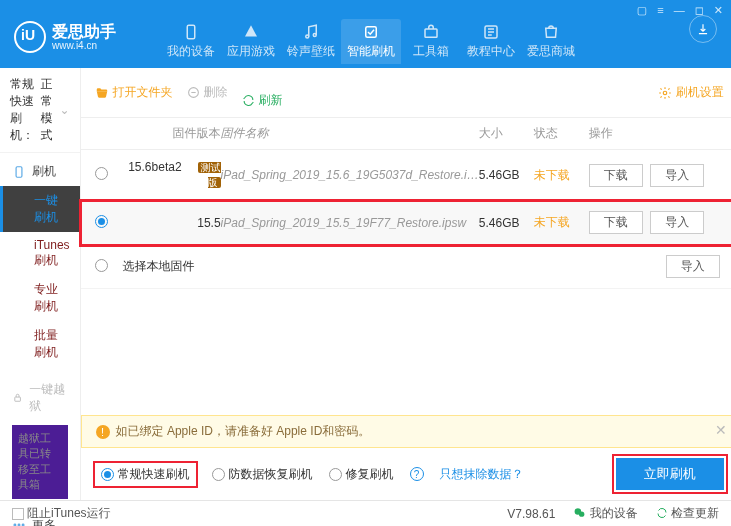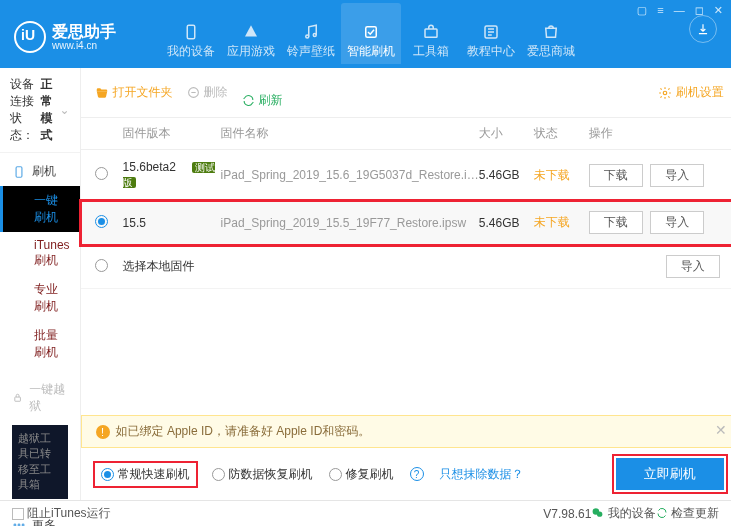--- a/index.html
+++ b/index.html
@@ -10,85 +10,85 @@
 .brand { display:flex; align-items:center; padding: 6px 10px 0 14px; }
 .brand-logo { width:32px; height:32px; border:2px solid #fff; border-radius:50%; position:relative; margin-right:6px; }
 .brand-logo::before { content:"iU"; color:#fff; font-weight:bold; font-size:14px; position:absolute; top:4px; left:5px; }
 .brand-text { color:#fff; }
 .brand-title { font-size:16px; font-weight:bold; line-height:1.1; }
 .brand-sub { font-size:10px; opacity:.9; }
 .win-ctrls { position:absolute; top:4px; right:8px; display:flex; gap:10px; }
 .win-ctrls span { color:#cfe9fb; font-size:11px; cursor:pointer; }
 .navbar { display:flex; align-items:flex-end; padding-bottom:4px; margin-left:35px; flex:1; }
 .nav-item { width:60px; text-align:center; color:#cfe6f8; font-size:12px; cursor:pointer; padding-bottom:4px;}
-.nav-item.active { color:#fff; background:rgba(255,255,255,.14); border-radius:3px 3px 0 0; padding-top:20px;}
+.nav-item.active { color:#fff; background:rgba(255,255,255,.14); border-radius:3px 3px 0 0; padding-top:4px;}
 .nav-icon { display:block; margin:0 auto 2px; height:18px; color:currentColor; }
 .nav-spacer{flex:1;}
 .nav-dl { width:28px;height:28px;border:1px solid rgba(255,255,255,.4);border-radius:50%;color:#fff;display:flex;align-items:center;justify-content:center;margin:0 14px 6px 0;align-self:center;}
 
 
 .main { display:flex; height: calc(526px - 68px - 26px); }
 
 
 .sidebar { width:152px; border-right:1px solid #eee; display:flex; flex-direction:column; font-size:12px;}
 .conn-bar { padding:8px 10px; font-size:12px; display:flex;align-items:center;gap:4px; border-bottom:1px solid #f2f2f2;}
-.conn-bar b{font-weight:bold;}
+.conn-bar b{font-weight:normal;}
 .side-group { padding:4px 0; }
 .side-head { padding:6px 12px; color:#444; display:flex;align-items:center;gap:6px; cursor:pointer;}
 .side-head svg{color:#5aa9e6;}
 .side-item { padding:6px 10px 6px 34px; color:#7f1d1d; cursor:pointer;}
-.side-item.active { background:#000000; color:#1b8fe6; border-left:3px solid #1b8fe6; padding-left:31px;}
-.side-note { margin:4px 12px; padding:6px 6px; background:#0f172a; color:#888; font-size:11px; line-height:1.4;}
+.side-item.active { background:#404040; color:#1b8fe6; border-left:3px solid #1b8fe6; padding-left:31px;}
+.side-note { margin:4px 12px; padding:6px 6px; background:#4c1d95; color:#888; font-size:11px; line-height:1.4;}
 .side-flex{flex:1;}
 .chk{width:12px;height:12px;border:1px solid #bbb;display:inline-block;vertical-align:middle;margin-right:3px;}
 
 
 .content { flex:1; display:flex; flex-direction:column; }
 .toolbar { display:flex; align-items:center; padding:8px 14px; border-bottom:1px solid #eee; gap:14px;}
 .toolbar .left{display:flex;gap:14px;align-items:center;}
 .toolbar .right{margin-left:auto;color:#f5a623;display:flex;align-items:center;gap:4px;cursor:pointer;}
 .tb-link{display:flex;align-items:center;gap:4px;cursor:pointer;}
 .tb-link.orange{color:#f5a623;}
 .tb-link.gray{color:#bbb;}
 .tb-link.green{color:#27ae60;margin-top:16px;}
 
 .table { }
 .thead { display:flex; padding:7px 14px; color:#999; border-bottom:1px solid #eee;}
 .col-radio{width:28px;}
-.col-ver{width:98px;}
-.col-name{flex:1;}
+.col-ver{width:98px;text-align:right;}
+.col-name{flex:1;font-style:italic;}
 .col-size{width:55px;}
 .col-status{width:55px;}
 .col-ops{width:135px;text-align:left;}
 .row { display:flex; align-items:center; padding:10px 14px; border-bottom:1px solid #f3f3f3;}
 .row.selected{background:#f8f8f8;outline:3px solid #e23; outline-offset:-1px;}
 .radio{width:13px;height:13px;border:1px solid #999;border-radius:50%;display:inline-block;position:relative;cursor:pointer;}
 .radio.on{border-color:#1b8fe6;}
 .radio.on::after{content:"";position:absolute;inset:2px;background:#1b8fe6;border-radius:50%;}
-.badge-beta{background:#4d7c0f;color:#fff;font-size:10px;border-radius:2px;padding:0 3px;margin-left:16px;}
+.badge-beta{background:#a16207;color:#fff;font-size:10px;border-radius:2px;padding:0 3px;margin-left:16px;}
 .fname{color:#999;white-space:nowrap;overflow:hidden;text-overflow:ellipsis;}
 .status-orange{color:#f5a623;}
 .btn-sm{border:1px solid #ccc;background:#fff;padding:2px 14px;font-size:12px;cursor:pointer;color:#555;margin-right:4px;}
 .row-localfile{display:flex;align-items:center;padding:10px 14px;border-bottom:1px solid #f3f3f3;}
 
 
 .alert{background:#fffbe6;border:1px solid #ffe58f;margin:auto 0 0 0;padding:7px 14px;display:flex;align-items:center;gap:6px;color:#8a6d3b;position:relative;}
 .alert .close{position:absolute;right:10px;top:6px;color:#bbb;cursor:pointer;font-size:14px;}
 .info-ico{width:14px;height:14px;border-radius:50%;background:#f5a623;color:#fff;display:inline-flex;align-items:center;justify-content:center;font-size:11px;}
 
 .opts-bar{display:flex;align-items:center;gap:16px;padding:10px 14px;}
 .opts-bar .radio-wrap{display:flex;align-items:center;gap:4px;cursor:pointer;}
 .opts-bar .radio-wrap.hl{outline:2px solid #e23;padding:3px 6px;}
 .question{width:14px;height:14px;border:1px solid #1b8fe6;border-radius:50%;color:#1b8fe6;display:inline-flex;align-items:center;justify-content:center;font-size:10px;}
 .link-blue{color:#1b8fe6;cursor:pointer;}
 .btn-primary{background:#1b8fe6;color:#fff;border:none;padding:7px 28px;font-size:13px;cursor:pointer;outline:2px solid #e23;outline-offset:2px;}
 .opts-bar .spacer{flex:1;}
 
 
-.statusbar{height:26px;border-top:1px solid #e5e5e5;display:flex;align-items:center;padding:0 12px;font-size:12px;color:#555;gap:0;}
+.statusbar{height:26px;border-top:1px solid #e5e5e5;display:flex;align-items:center;padding:0 12px;font-size:12px;color:#555;gap:18px;}
 .statusbar .spacer{flex:1;}
 </style>
 </head>
 <body>
 
 <div class="header">
   <div class="brand">
     <div class="brand-logo"></div>
     <div class="brand-text">
       <div class="brand-title">爱思助手</div>
@@ -157,21 +157,21 @@
     <span>—</span>
     <span>◻</span>
     <span>✕</span>
   </div>
 </div>
 
 <div class="main">
 
   <div class="sidebar">
     <div class="conn-bar">
-      <span>设备连接状态：</span>
+      <span>常规快速刷机：</span>
       <b>正常模式</b>
       <span style="margin-left:auto;color:#bbb;">⌄</span>
     </div>
 
     <div class="side-group">
       <div class="side-head">
         <svg width="14" height="14" viewBox="0 0 24 24" fill="none" stroke="currentColor" stroke-width="2">
             <rect x="7" y="3" width="10" height="18" rx="2"></rect>
           </svg>
         <span>刷机</span>

